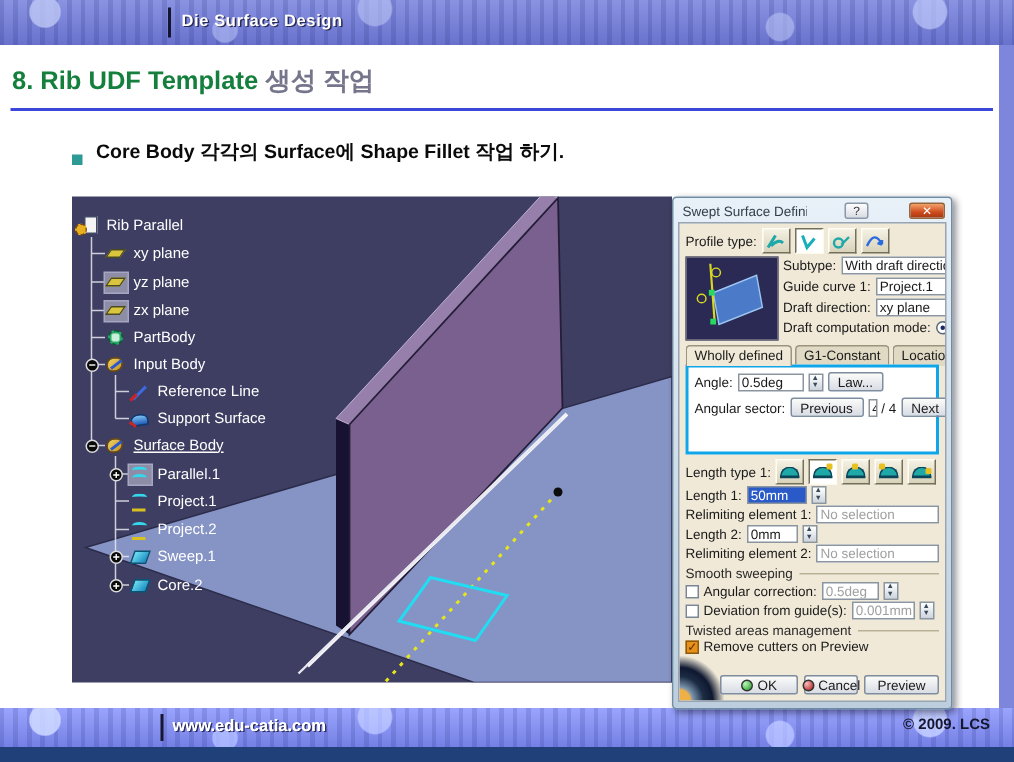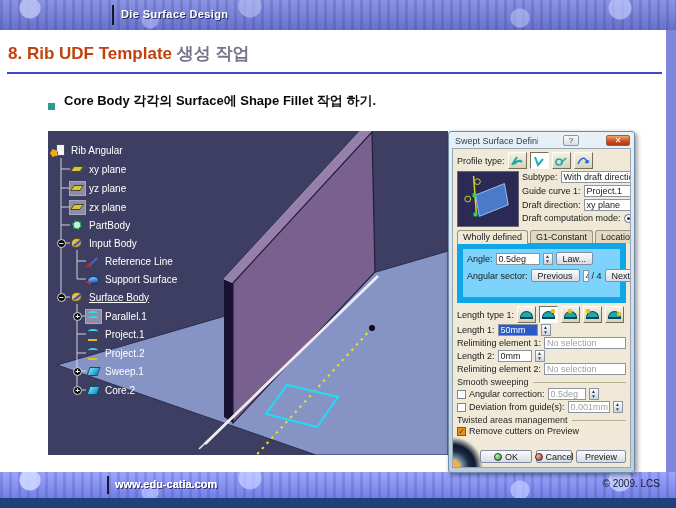--- a/index.html
+++ b/index.html
@@ -19,26 +19,26 @@
   }
   #banner{position:absolute;left:0;top:0;width:676px;height:30px;}
   #banner .vline{position:absolute;left:112px;top:5px;width:2px;height:20px;background:#15152e;}
   #banner .btext{position:absolute;left:121px;top:8px;font-size:11px;font-weight:bold;color:#fff;
     text-shadow:1px 1px 0 #2a2a55;letter-spacing:.4px;}
   #rightstrip{position:absolute;right:0;top:30px;width:10px;height:442px;background:#7d86da;}
   #footer{position:absolute;left:0;top:472px;width:676px;height:26px;filter:brightness(1.12);}
   #footer .vline{position:absolute;left:107px;top:4px;width:2px;height:18px;background:#15152e;}
   #footer .ftext{position:absolute;left:115px;top:6px;font-size:11px;font-weight:bold;color:#fff;
     text-shadow:1px 1px 0 #2a2a55;}
-  #copyright{position:absolute;right:16px;top:478px;font-size:10px;color:#16162e;z-index:5;}
+  #copyright{position:absolute;right:16px;top:478px;font-size:10px;color:#16162e;z-index:5;font-weight:bold;}
   #bottomstrip{position:absolute;left:0;top:498px;width:676px;height:10px;background:#20407a;}
 
   
   #pagetitle{position:absolute;left:8px;top:42px;font-size:17px;font-weight:bold;}
-  #pagetitle .en{color:#c2410c;}
+  #pagetitle .en{color:#15803d;}
   #pagetitle .ko{color:#75758c;}
   #titlerule{position:absolute;left:7px;top:72px;width:655px;height:0;border-top:2px solid #3c46d8;}
   #bullet{position:absolute;left:48px;top:92px;display:flex;align-items:flex-end;gap:9px;}
   #bullet .sq{width:7px;height:7px;background:#2e9a96;margin-top:5px;flex:none;}
   #bullet .btxt{font-size:13px;font-weight:bold;color:#0a0a0a;}
 
   
   #viewport{position:absolute;left:48px;top:131px;width:400px;height:324px;background:#3e3e62;overflow:hidden;}
   #scene{position:absolute;left:0;top:0;}
   .trow{position:absolute;height:14px;display:flex;align-items:center;gap:4px;z-index:3;}
@@ -92,21 +92,21 @@
   .dome .yk{position:absolute;right:-1px;top:-3px;width:4px;height:4px;background:#e8c020;border-radius:1px;}
   #thumb{width:62px;height:56px;background:#2a2a55;border:1px solid #667;flex:none;}
   .radio{width:9px;height:9px;border-radius:50%;border:1px solid #5a6a7a;background:#fff;position:relative;flex:none;}
   .radio.sel::after{content:"";position:absolute;left:2px;top:2px;width:3px;height:3px;border-radius:50%;background:#1a2a66;}
   .cb{width:9px;height:9px;border:1px solid #7a8694;background:#fff;flex:none;font-size:8px;line-height:8px;text-align:center;color:#5a3000;}
   .cb.checked{background:#e89018;border-color:#8a5a10;}
   .tabs{display:flex;gap:2px;margin:3px 4px -1px 4px;flex:none;}
   .tab{border:1px solid #9a947e;border-bottom:none;border-radius:3px 3px 0 0;padding:1px 5px 2px 5px;
     background:#e0dac4;white-space:nowrap;}
   .tab.active{background:#f0e9d8;position:relative;z-index:2;}
-  #tabpanel{border:6px solid #0ea5e9;margin:0 4px;height:60px;flex:none;padding-top:2px;background:#7dd3fc;}
+  #tabpanel{border:2px solid #0ea5e9;margin:0 4px;height:60px;flex:none;padding-top:2px;background:#ffffff;}
   .sep{display:flex;align-items:center;gap:4px;margin:2px 4px 0 4px;flex:none;color:#2a2a2a;}
   .sep .line{flex:1;border-top:1px solid #b9b195;}
   .sph{width:8px;height:8px;border-radius:50%;flex:none;margin-right:3px;border:1px solid #333;}
   .sph.green{background:radial-gradient(circle at 30% 30%,#baf8ba,#1a9a1a);}
   .sph.red{background:radial-gradient(circle at 30% 30%,#f8baba,#b01a1a);}
   #okrow{margin-top:auto;margin-bottom:4px;justify-content:flex-end;gap:4px;position:relative;z-index:2;}
   #swoosh{position:absolute;left:0;bottom:0;width:40px;height:30px;
     background:radial-gradient(circle at 0% 100%, #f0b048 0 7px, #7a94ae 9px, #1c2c44 16px, #0e1830 22px, transparent 30px);}
 </style>
 </head>
@@ -166,21 +166,21 @@
         <line x1="33" y1="240" x2="38" y2="240"></line>
         <line x1="33" y1="259" x2="38" y2="259"></line>
       </g>
     </svg>
 
     <div class="trow" style="left:4px;top:12px">
       <span class="ic">
           <i class="doc-shape"></i>
           <i class="doc-gear"></i>
         </span>
-      <span class="tlabel">Rib Angular</span>
+      <span class="tlabel">Rib Parallel</span>
     </div>
     <div class="trow" style="left:22px;top:31px">
       <span class="ic">
           <i class="plane-shape"></i>
         </span>
       <span class="tlabel">xy plane</span>
     </div>
     <div class="trow" style="left:22px;top:50px">
       <span class="ic sel">
           <i class="plane-shape"></i>

